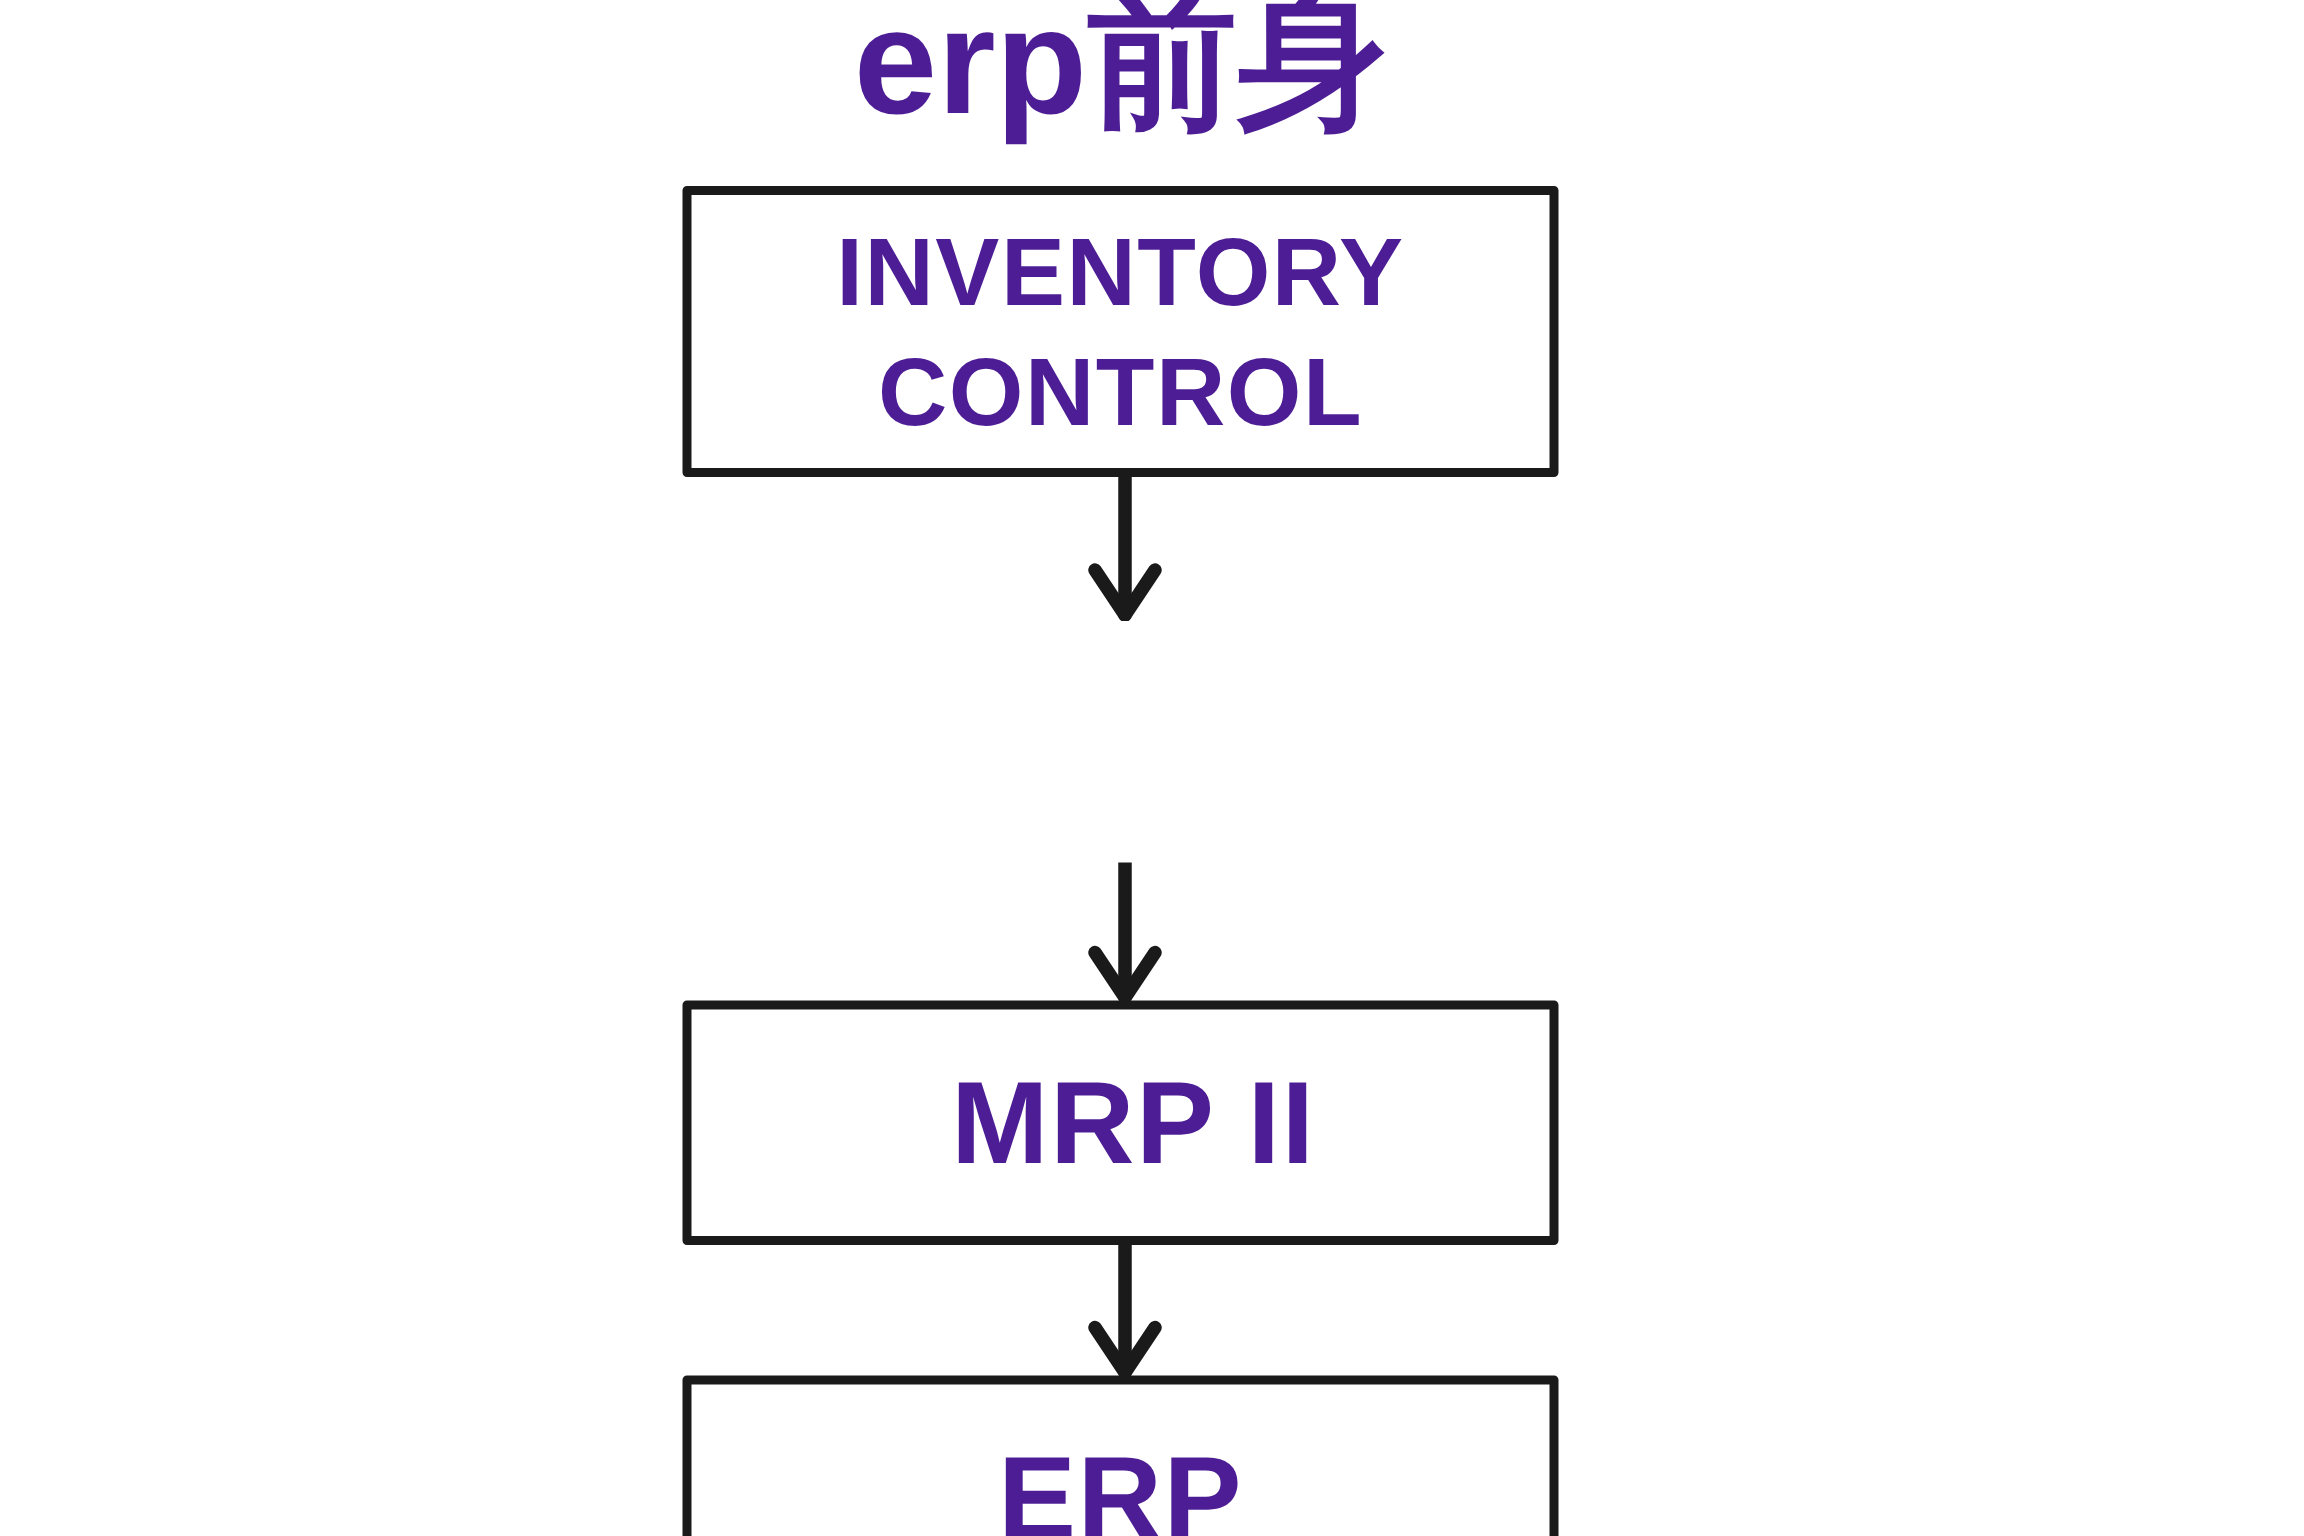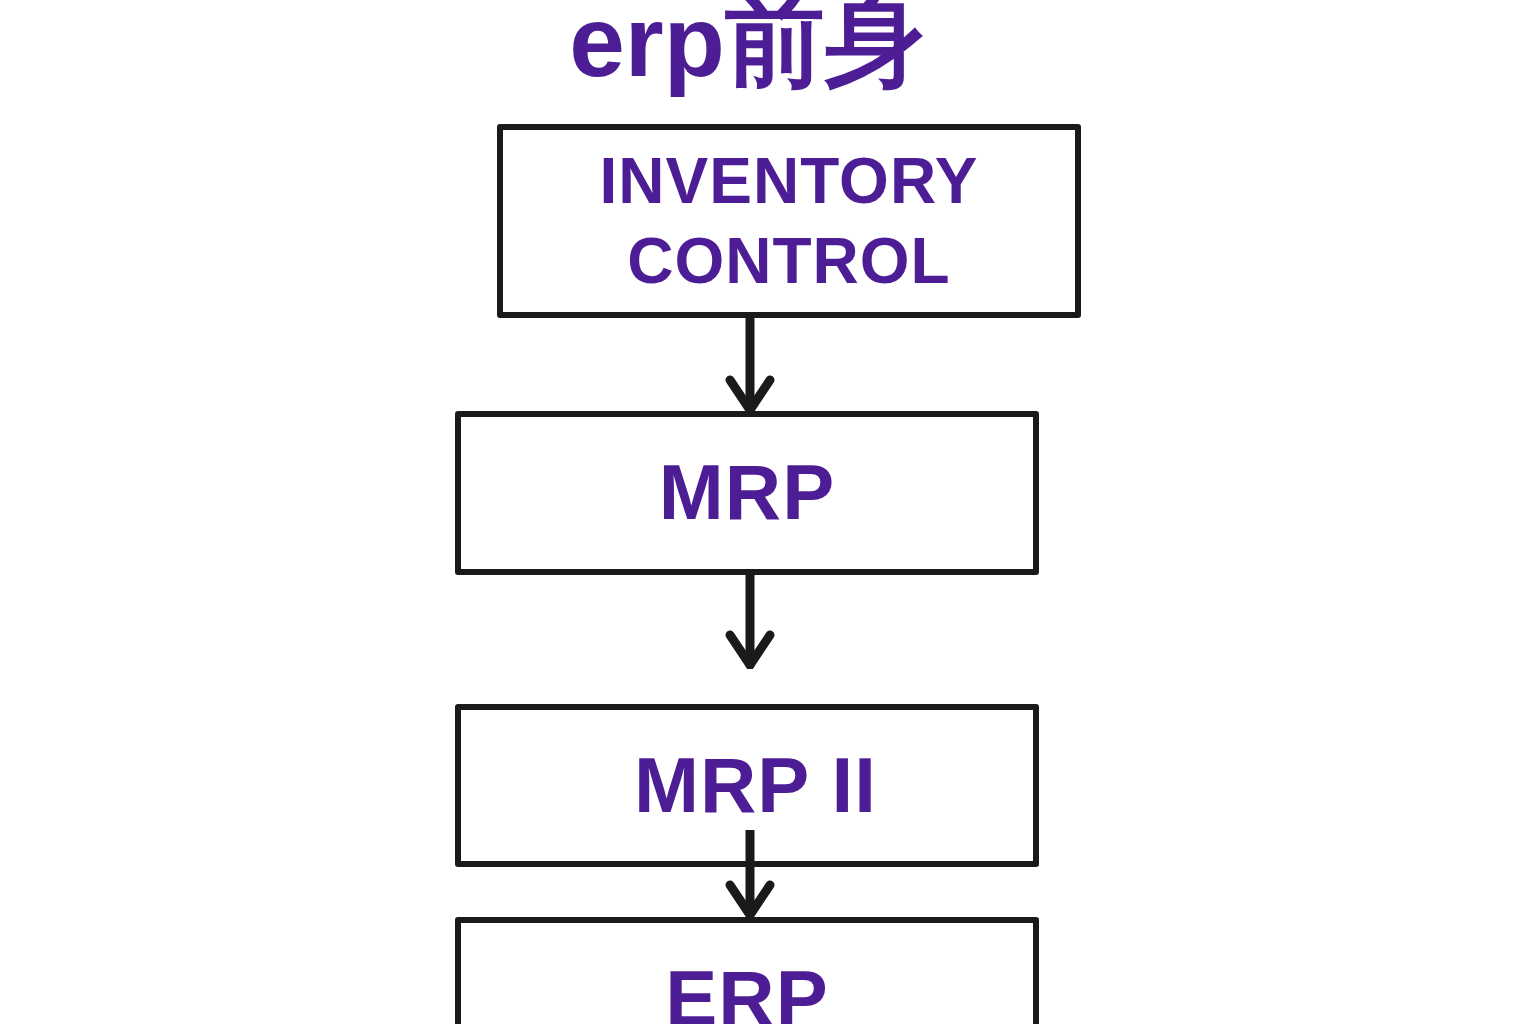--- a/index.html
+++ b/index.html
@@ -37,23 +37,23 @@
     width: 584px;
     box-sizing: border-box;
     border: 6px solid #1a1a1a;
     border-radius: 3px;
     background: #ffffff;
     display: flex;
     align-items: center;
     justify-content: center;
     text-align: center;
   }
-  .box1 { top: 124px; height: 194px; margin-left: 42px; }
+  .box1 { top: 124px; height: 194px; }
   .box2 { top: 411px; height: 164px; }
-  .box3 { top: 704px; height: 163px; padding-left: 17px; }
+  .box3 { top: 667px; height: 163px; padding-left: 17px; }
   .box4 { top: 917px; height: 164px; }
   .box-label {
     font-weight: 800;
     font-size: 78px;
     line-height: 1.15;
     letter-spacing: 1px;
   }
   .box1 .box-label {
     font-size: 64px;
     line-height: 1.25;
@@ -85,23 +85,20 @@
 
   <div class="box box1">
     <span class="box-label">INVENTORY CONTROL</span>
   </div>
 
   <svg class="arrow arrow1" viewBox="0 0 66 96" aria-hidden="true">
     <line x1="33" y1="0" x2="33" y2="92"></line>
     <polyline points="13,62 33,92 53,62"></polyline>
   </svg>
 
-  <div class="box box2">
-    <span class="box-label">MRP</span>
-  </div>
 
   <svg class="arrow arrow2" viewBox="0 0 66 94" aria-hidden="true">
     <line x1="33" y1="0" x2="33" y2="90"></line>
     <polyline points="13,60 33,90 53,60"></polyline>
   </svg>
 
   <div class="box box3">
     <span class="box-label">MRP II</span>
   </div>
 

